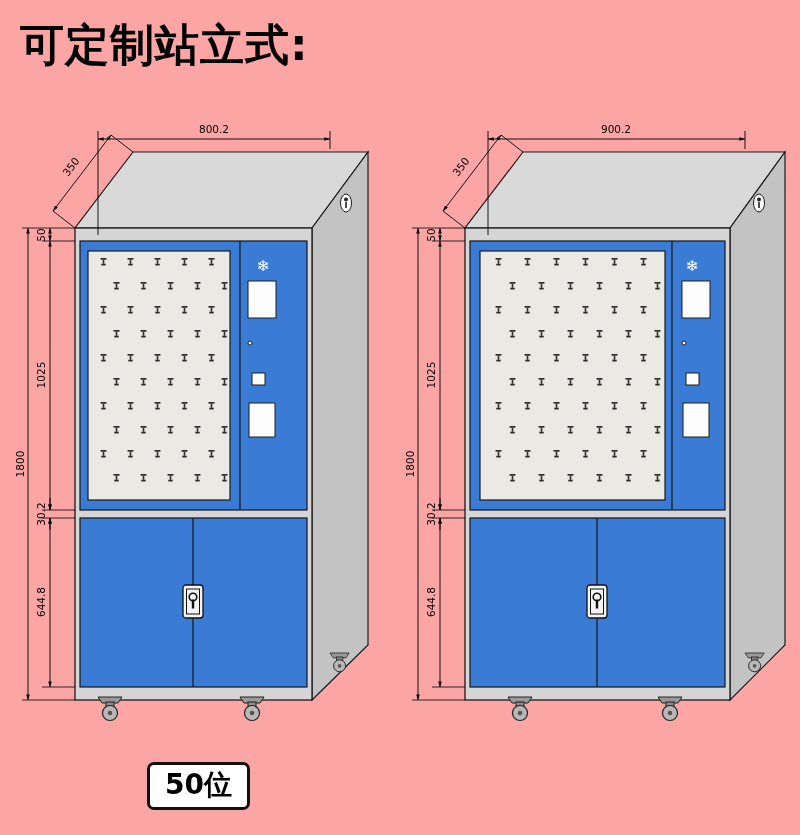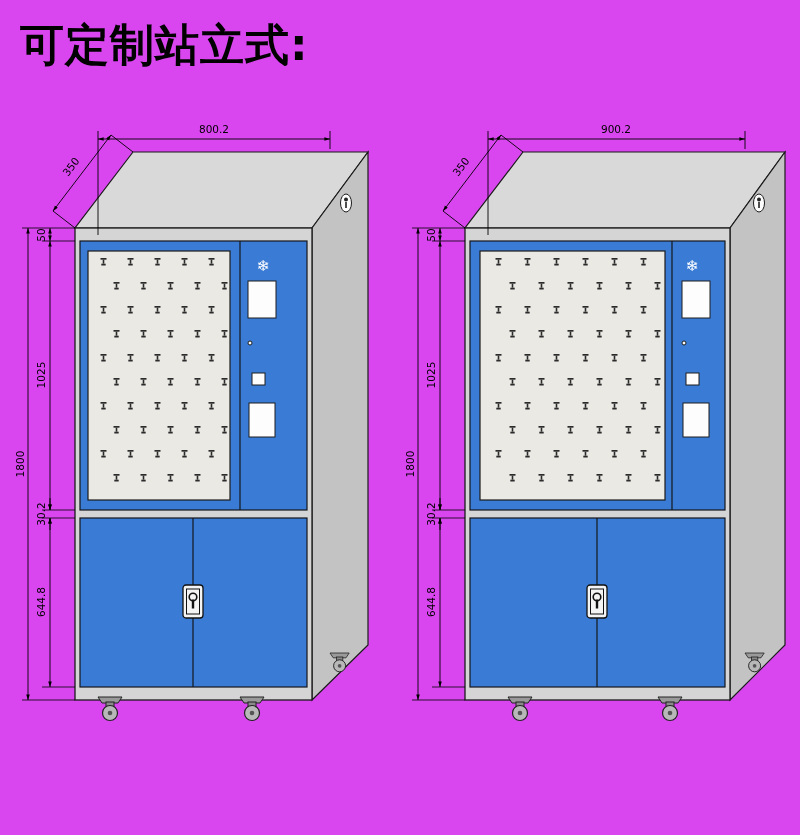--- a/index.html
+++ b/index.html
@@ -1,16 +1,16 @@
 <!DOCTYPE html>
 <html style="--c-blue: #3a7cd5; --c-top: #d9d9d9; --c-side: #c3c3c3; --c-front: #d5d5d5; --c-board: #ebe9e4;"><head>
 <meta charset="utf-8">
 <style>
   html,body{margin:0;padding:0;background:#fff;}
-  .page{position:relative;width:800px;height:835px;background:#d946ef;overflow:hidden;
+  .page{position:relative;width:800px;height:835px;background:#fca5a5;overflow:hidden;
         font-family:"DejaVu Sans",sans-serif;}
   .page-title{position:absolute;left:20px;top:16px;margin:0;font-size:44px;font-weight:bold;
               color:#000;letter-spacing:1px;font-family:"DejaVu Sans",sans-serif;}
   .drawings{position:absolute;left:0;top:85px;width:800px;height:660px;display:flex;}
   svg.cab{display:block;overflow:visible;}
   
   .f-top{fill:var(--c-top);stroke:#1b1b1b;stroke-width:1.2;}
   .f-side{fill:var(--c-side);stroke:#1b1b1b;stroke-width:1.2;}
   .f-front{fill:var(--c-front);stroke:#1b1b1b;stroke-width:1.3;}
   .f-blue{fill:var(--c-blue);stroke:#14171c;stroke-width:1.2;}
@@ -329,14 +329,17 @@
         <line class="dim" x1="40" y1="445" x2="40" y2="433" marker-end="url(#ae)"></line>
         <line class="dim" x1="40" y1="433" x2="40" y2="602" marker-start="url(#as)" marker-end="url(#ae)"></line>
         <text class="dimtext" x="35" y="150" transform="rotate(-90 35 150)">50</text>
         <text class="dimtext" x="35" y="290" transform="rotate(-90 35 290)">1025</text>
         <text class="dimtext" x="35" y="429" transform="rotate(-90 35 429)">30.2</text>
         <text class="dimtext" x="35" y="517" transform="rotate(-90 35 517)">644.8</text>
       </g>
     </svg>
   </div>
 
+  <div class="plate plate-0">
+    <span>50位</span>
+  </div>
 
 </div>
 
 </body></html>

